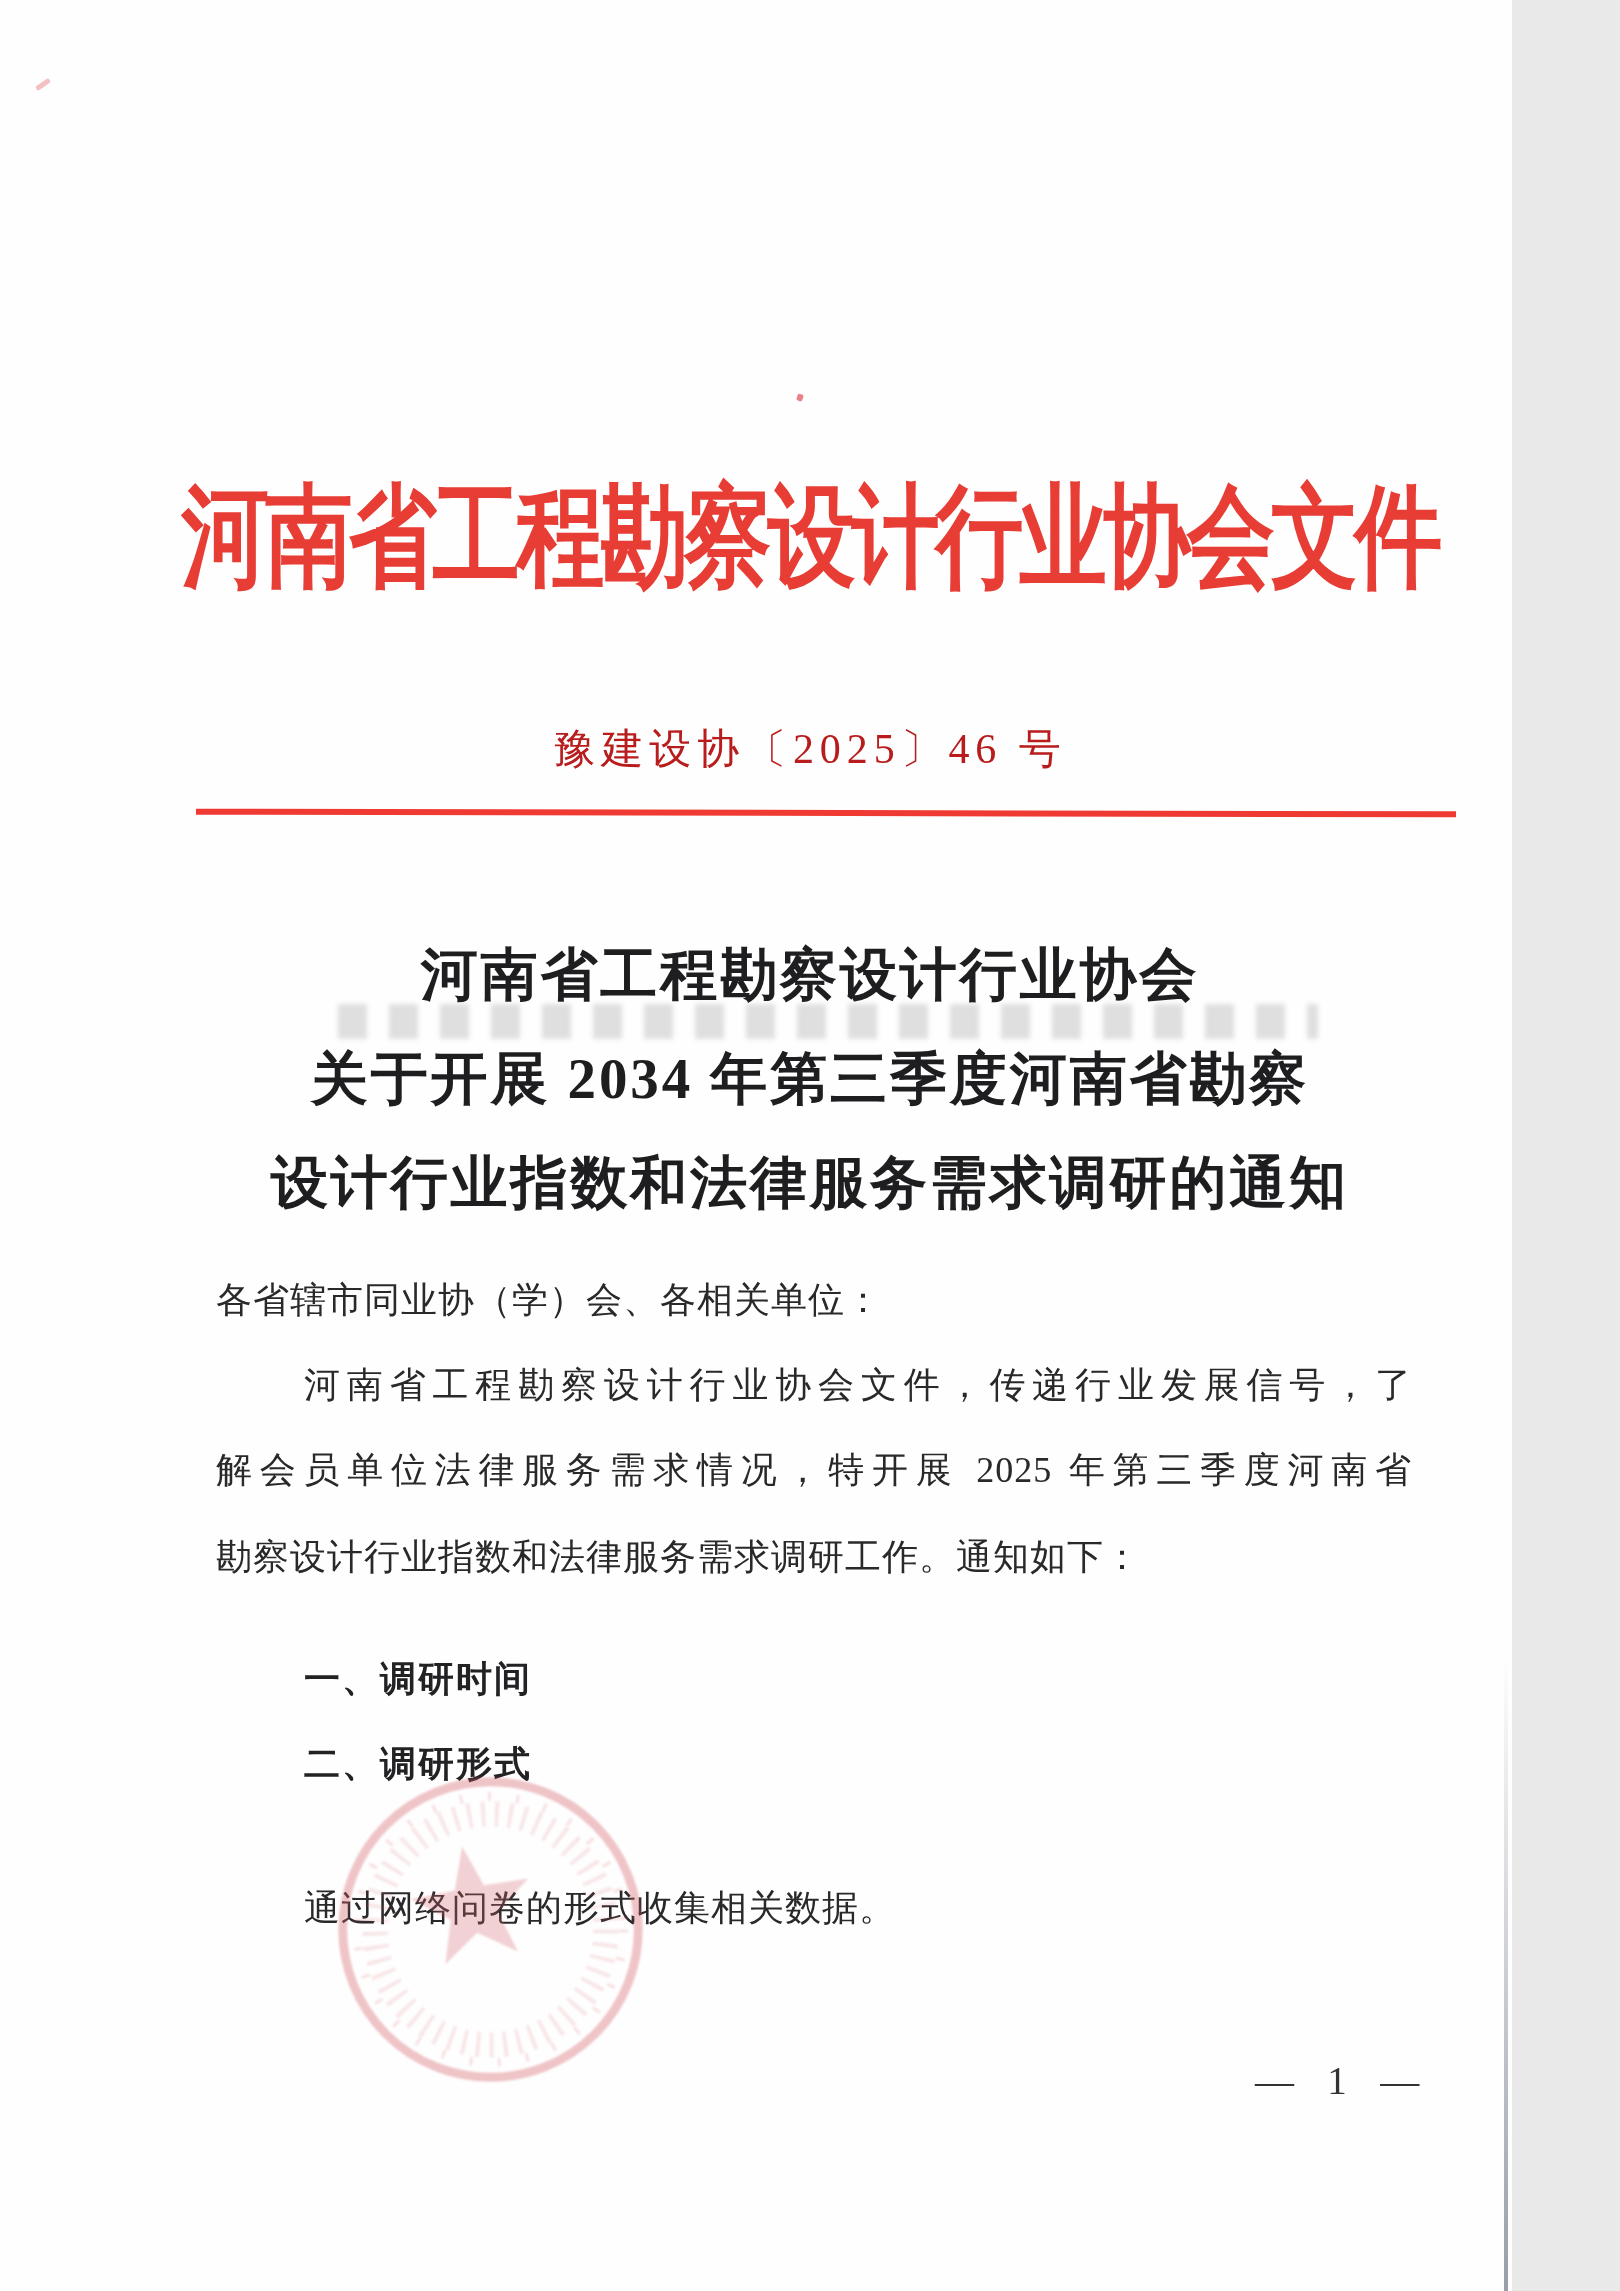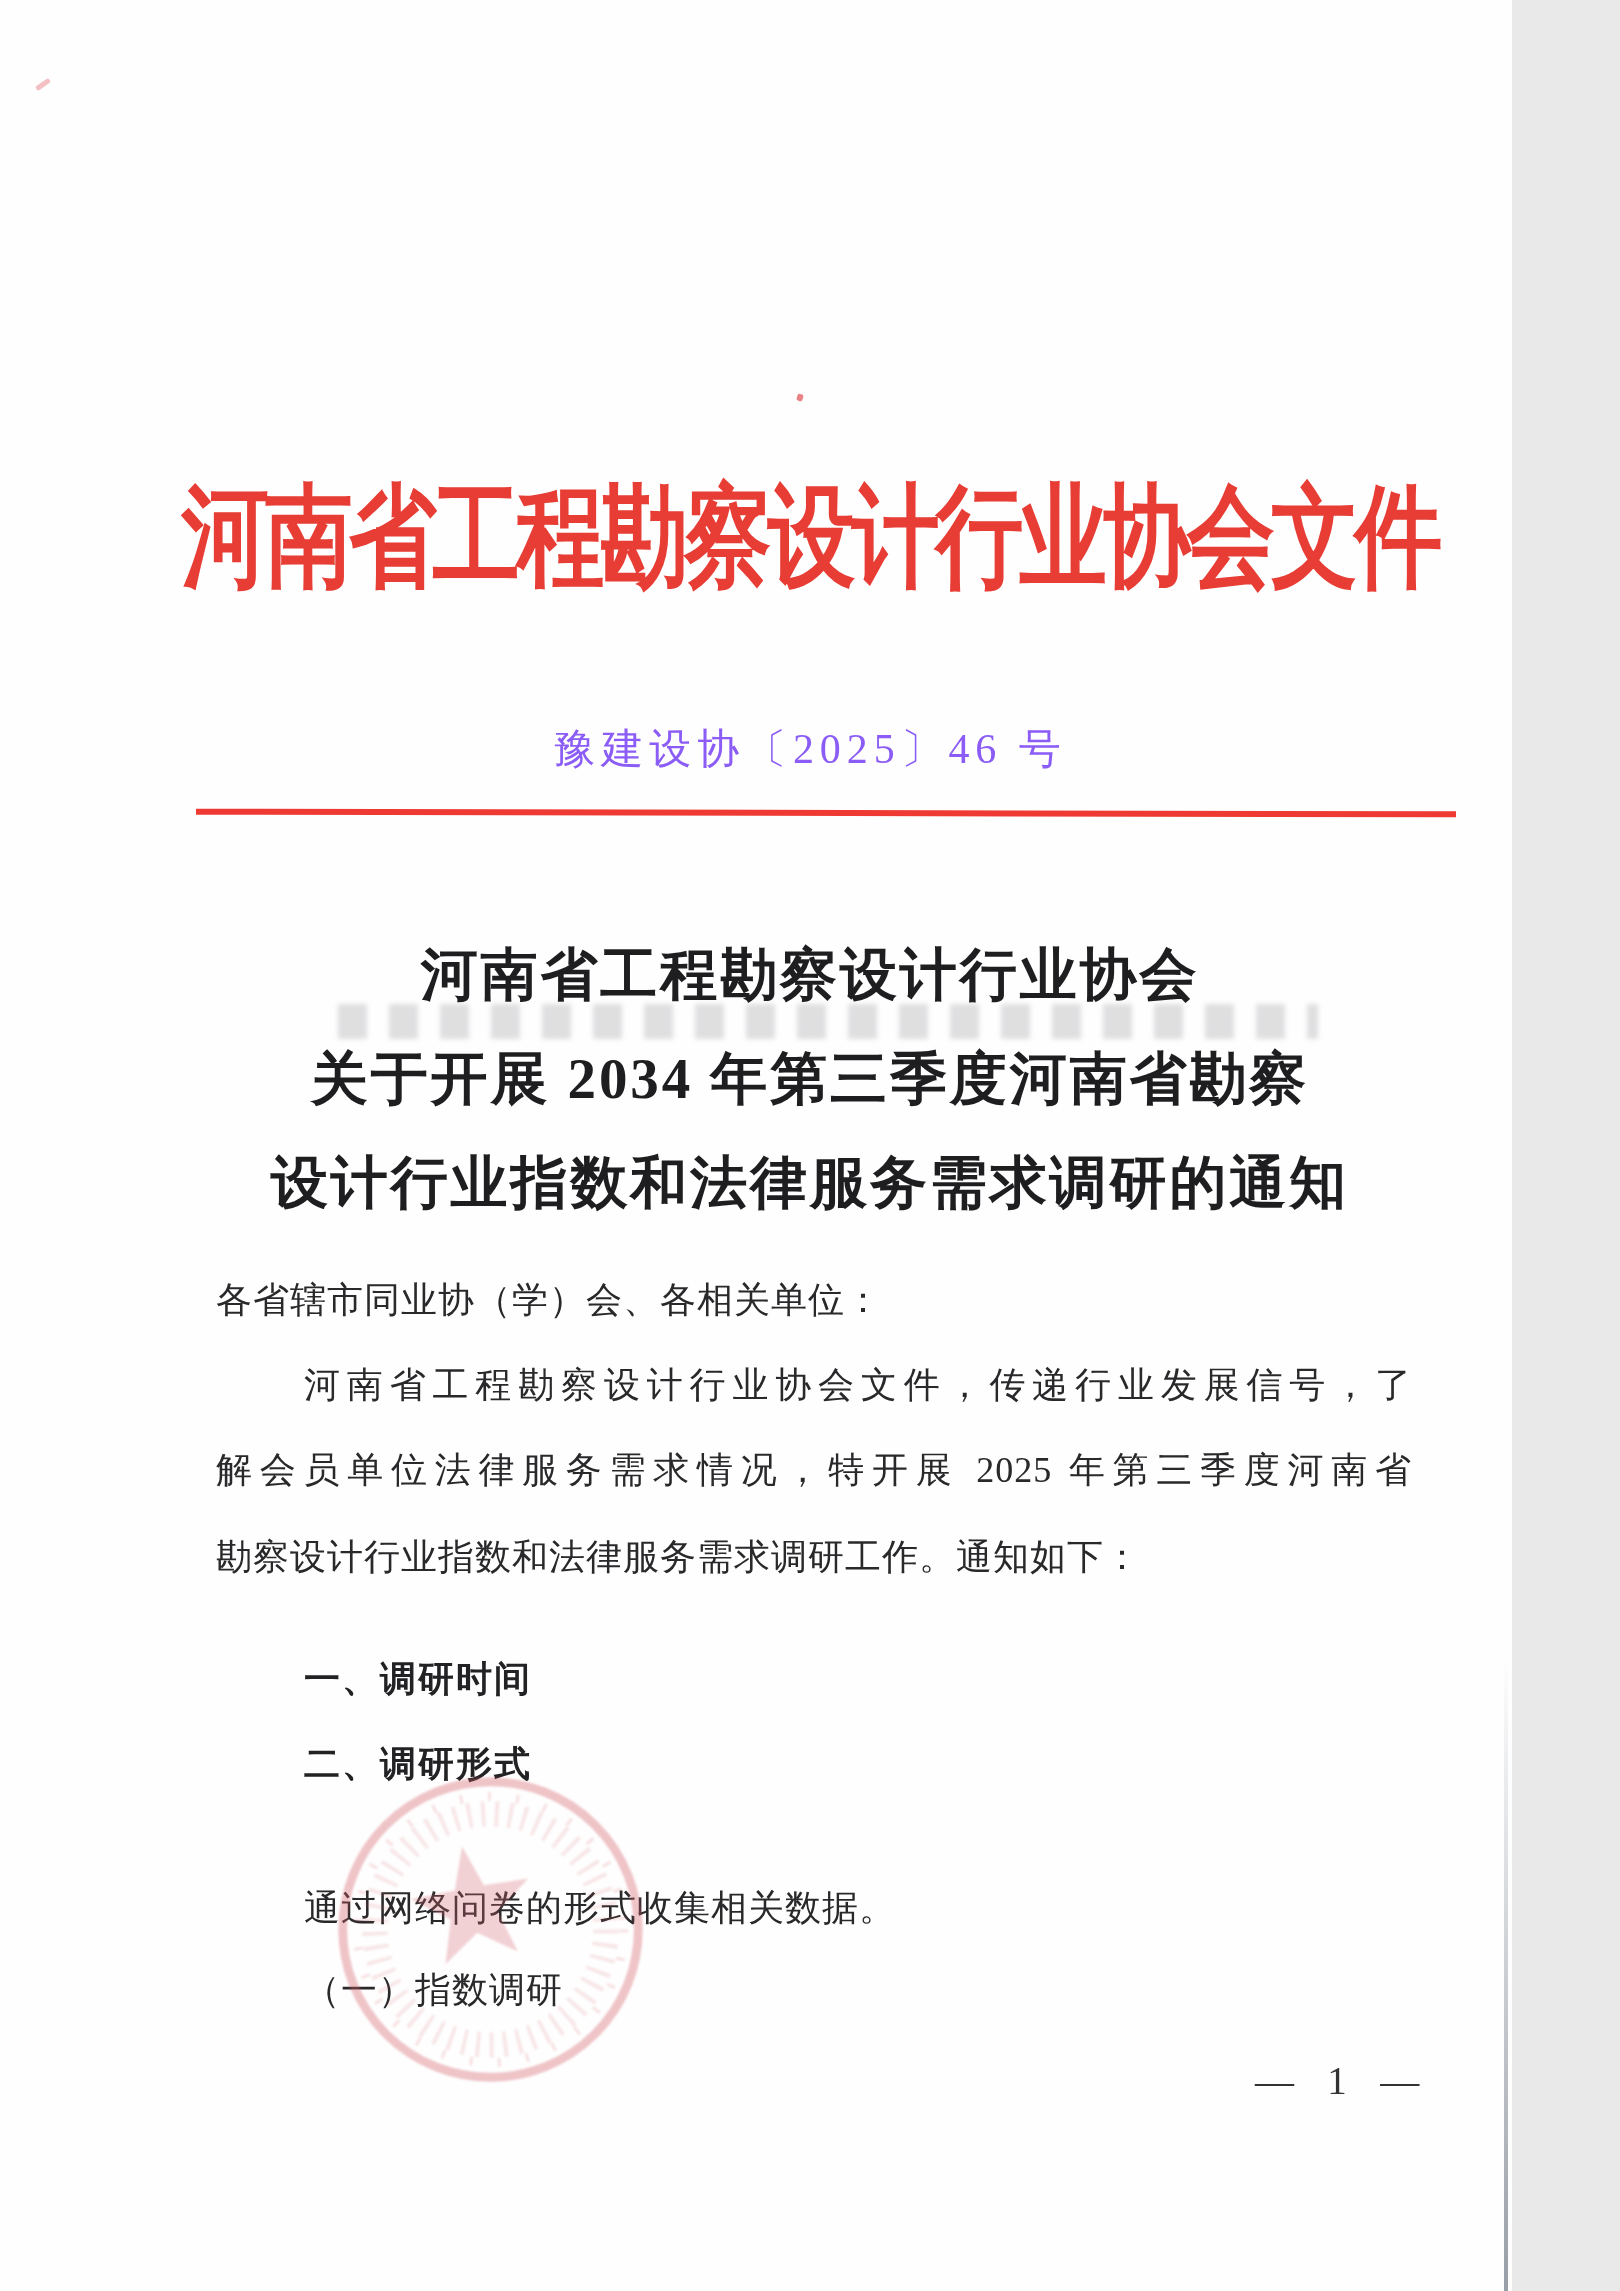--- a/index.html
+++ b/index.html
@@ -11,21 +11,21 @@
   
   .letterhead-title {
     position:absolute; top:463px; left:0; width:1620px;
     text-align:center; white-space:nowrap;
     font-size:95px; font-weight:bold; color:#e73d35;
     letter-spacing:-3.9px;
     transform:scale(0.92,1.18); transform-origin:center top;
   }
   .doc-number {
     position:absolute; top:721px; left:0; width:1620px;
-    text-align:center; font-size:42px; letter-spacing:5.9px; color:#8b5cf6;
+    text-align:center; font-size:42px; letter-spacing:5.9px; color:#b91c1c;
     white-space:nowrap;
   }
   .red-rule {
     position:absolute; left:196px; top:810px; width:1260px; height:5.9px;
     background:#ee3a33; transform:rotate(0.12deg);
   }
   
   .ghost-echo {
     position:absolute; left:338px; top:1004px; width:980px; height:35px;
     background:repeating-linear-gradient(90deg,
@@ -109,21 +109,20 @@
   <div class="notice-line nt-2">关于开展 2034 年第三季度河南省勘察</div>
   <div class="notice-line nt-3">设计行业指数和法律服务需求调研的通知</div>
 
   <div class="body-line bl-0">各省辖市同业协（学）会、各相关单位：</div>
   <div class="body-line bl-1 indent justify">河南省工程勘察设计行业协会文件，传递行业发展信号，了</div>
   <div class="body-line bl-2 justify">解会员单位法律服务需求情况，特开展 2025 年第三季度河南省</div>
   <div class="body-line bl-3">勘察设计行业指数和法律服务需求调研工作。通知如下：</div>
   <div class="body-line bl-4 indent hei">一、调研时间</div>
   <div class="body-line bl-6 indent hei">二、调研形式</div>
   <div class="body-line bl-7 indent">通过网络问卷的形式收集相关数据。</div>
-  <div class="body-line bl-8 indent">（一）指数调研</div>
 
   <svg class="seal" viewBox="0 0 328 328">
     <circle cx="164" cy="164" r="151" fill="none" stroke="rgba(213,92,102,0.40)" stroke-width="9"></circle>
     <circle cx="164" cy="164" r="118" fill="none" stroke="rgba(213,92,102,0.16)" stroke-width="26" stroke-dasharray="4 10"></circle>
     <circle cx="164" cy="164" r="136" fill="none" stroke="rgba(213,92,102,0.20)" stroke-width="9" stroke-dasharray="3 26"></circle>
     <g transform="translate(146,142) rotate(-10)">
       <polygon fill="rgba(216,98,108,0.32)" points="0,-64 15.1,-20.8 60.9,-19.8 24.4,7.9 37.6,51.8 0,25.6 -37.6,51.8 -24.4,7.9 -60.9,-19.8 -15.1,-20.8"></polygon>
     </g>
   </svg>
 

